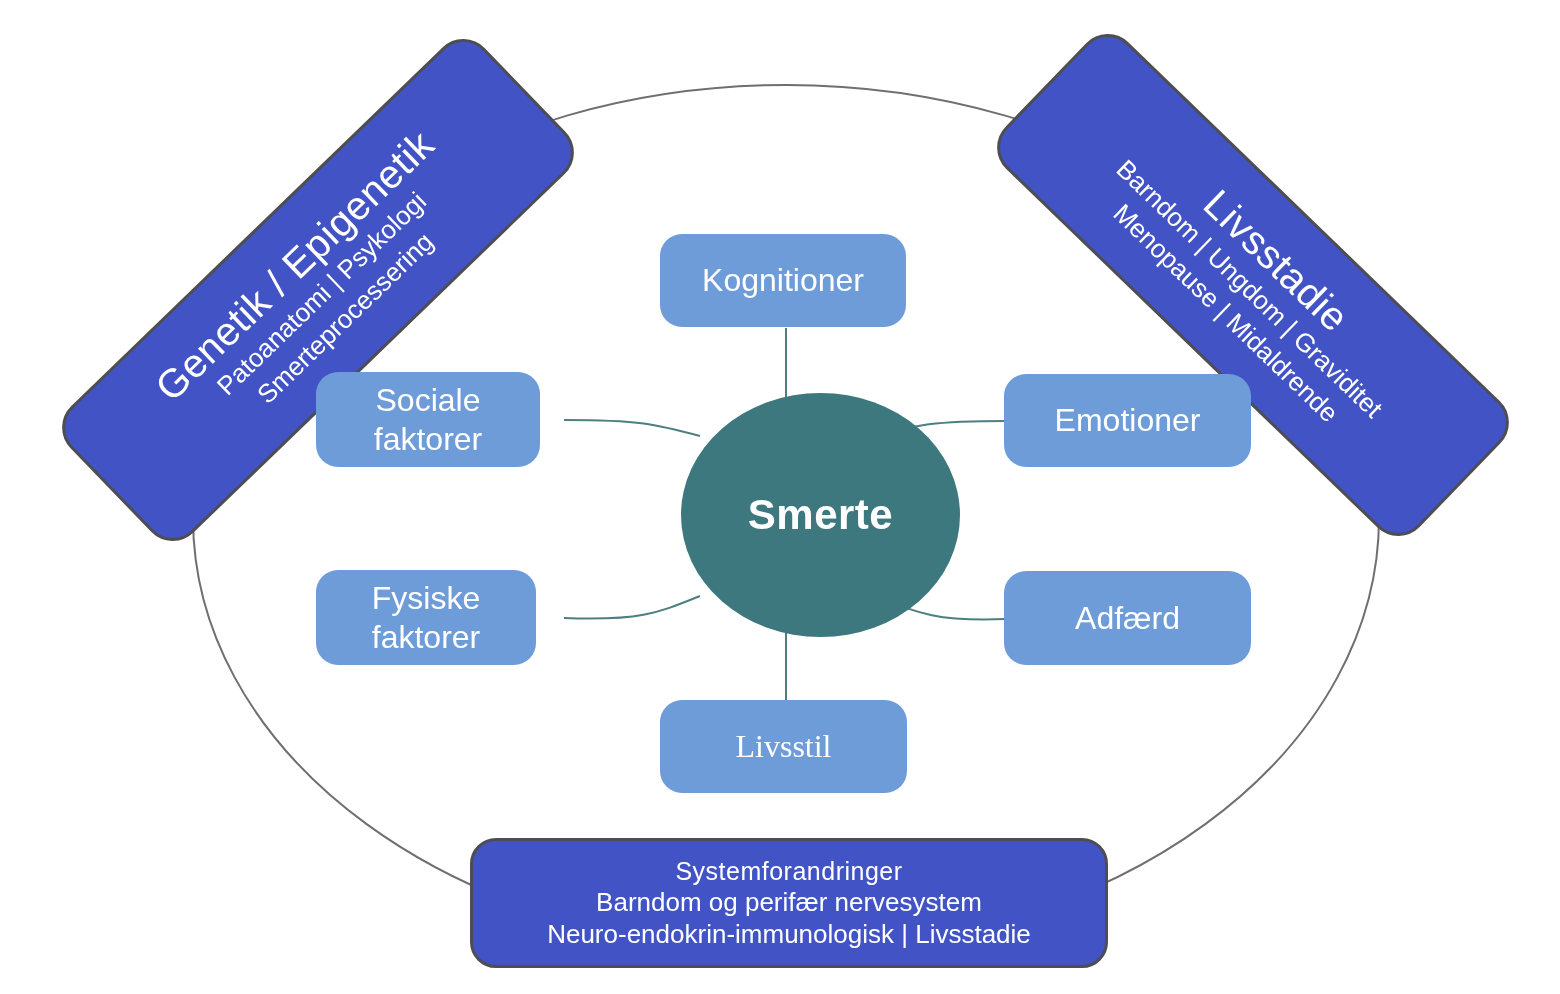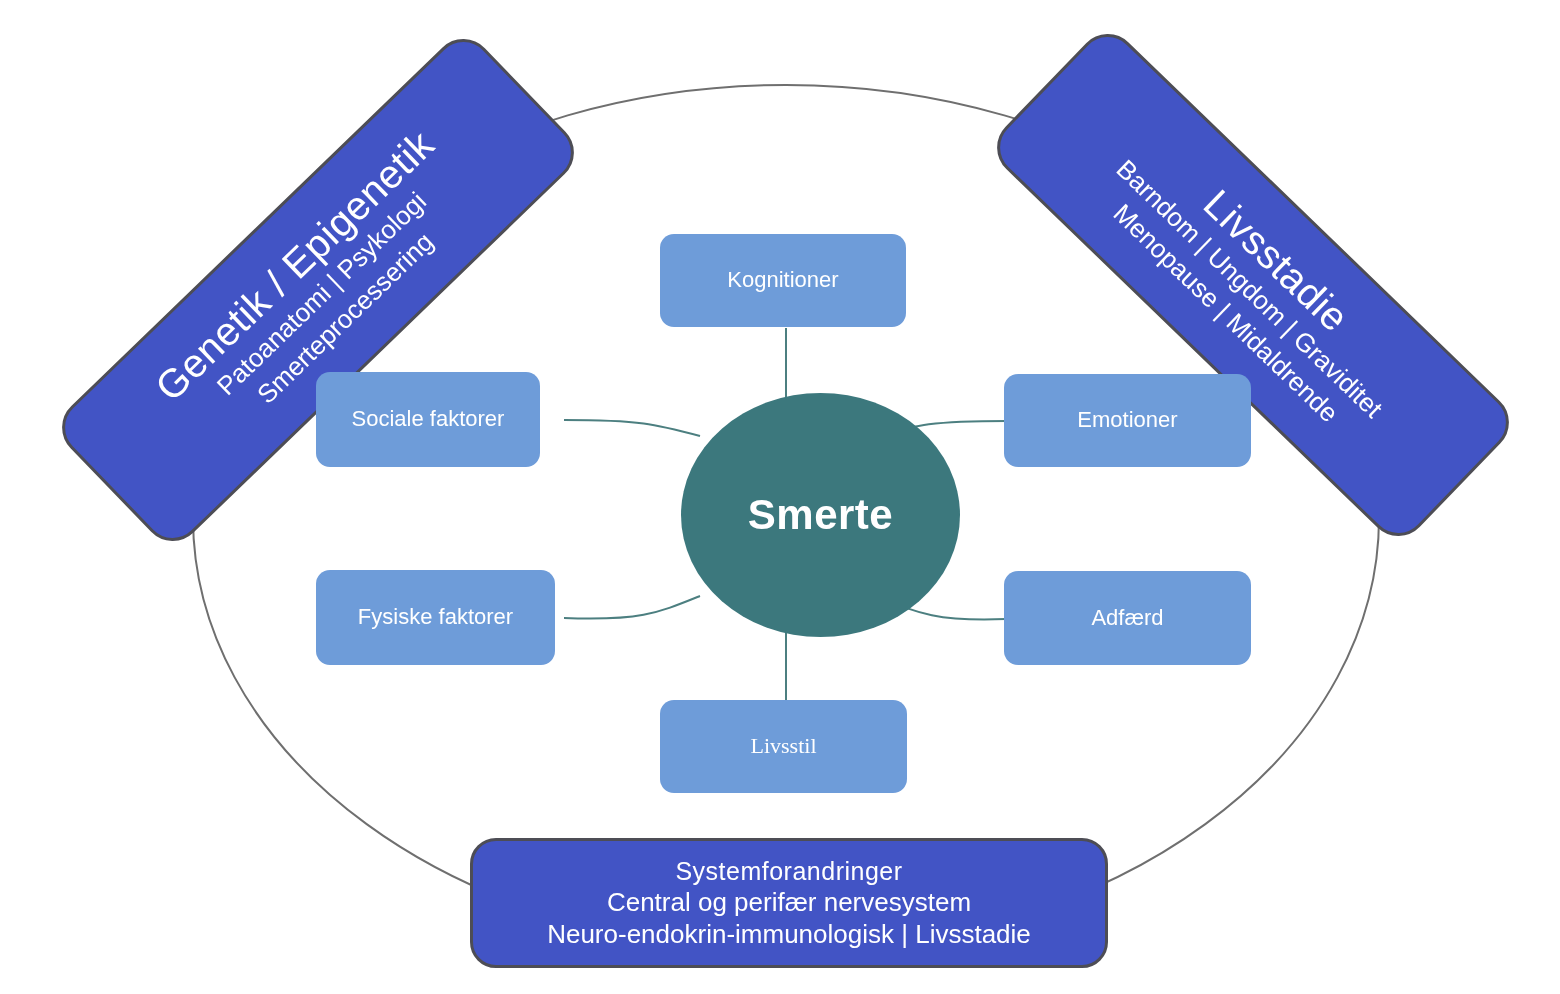--- a/index.html
+++ b/index.html
@@ -29,28 +29,28 @@
   .banner-bottom{left:470px;top:838px;width:632px;height:124px;border-radius:26px;}
   .banner-title{font-size:40px;line-height:1.15;letter-spacing:.5px;}
   .banner-sub{font-size:26px;line-height:1.3;}
   .banner-bottom .banner-title{font-size:25px;line-height:1.25;}
   .banner-bottom .banner-sub{font-size:26px;line-height:1.22;}
 
   
   .node{
     position:absolute;z-index:3;
     background:var(--node-blue);
-    border-radius:14px;
+    border-radius:22px;
     display:flex;align-items:center;justify-content:center;
-    color:var(--text-white);font-size:22px;line-height:1.2;
+    color:var(--text-white);font-size:32px;line-height:1.2;text-align:center;
   }
   .node span{display:inline-block;}
   .node-kognitioner{left:660px;top:234px;width:246px;height:93px;}
   .node-sociale{left:316px;top:372px;width:224px;height:95px;}
-  .node-fysiske{left:316px;top:570px;width:239px;height:95px;}
+  .node-fysiske{left:316px;top:570px;width:220px;height:95px;}
   .node-emotioner{left:1004px;top:374px;width:247px;height:93px;}
   .node-adfaerd{left:1004px;top:571px;width:247px;height:94px;}
   .node-livsstil{left:660px;top:700px;width:247px;height:93px;font-family:Liberation Serif, serif;}
   .node-sociale span,.node-fysiske span{max-width:180px;}
 
   
   .center-ellipse{
     position:absolute;z-index:3;
     left:681px;top:393px;width:279px;height:244px;
     background:var(--center-teal);
@@ -83,21 +83,21 @@
   </div>
 
   <div class="banner banner-tr">
     <div class="banner-title">Livsstadie</div>
     <div class="banner-sub">Barndom | Ungdom | Graviditet</div>
     <div class="banner-sub">Menopause | Midaldrende</div>
   </div>
 
   <div class="banner banner-bottom">
     <div class="banner-title">Systemforandringer</div>
-    <div class="banner-sub">Central og perifær nervesystem</div>
+    <div class="banner-sub">Barndom og perifær nervesystem</div>
     <div class="banner-sub">Neuro-endokrin-immunologisk | Livsstadie</div>
   </div>
 
   <div class="node node-kognitioner">
     <span>Kognitioner</span>
   </div>
   <div class="node node-sociale">
     <span>Sociale faktorer</span>
   </div>
   <div class="node node-fysiske">

